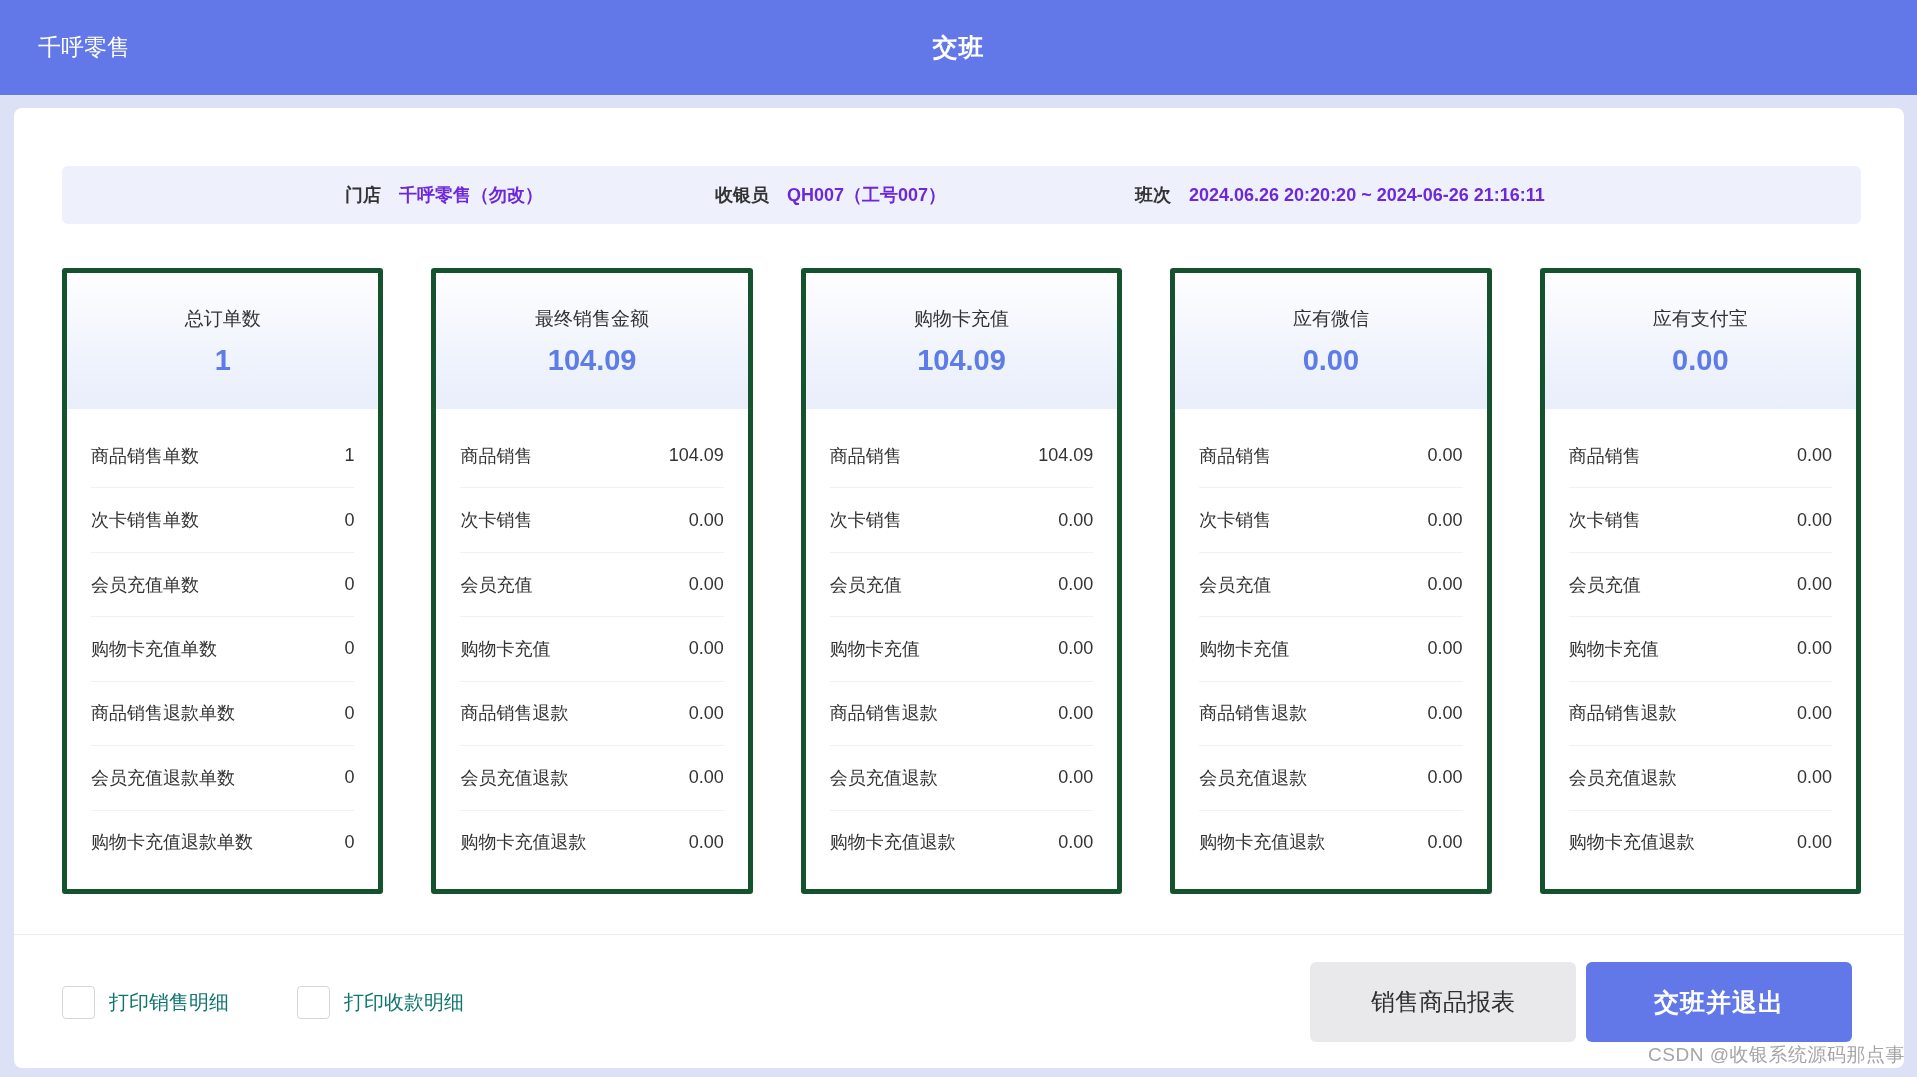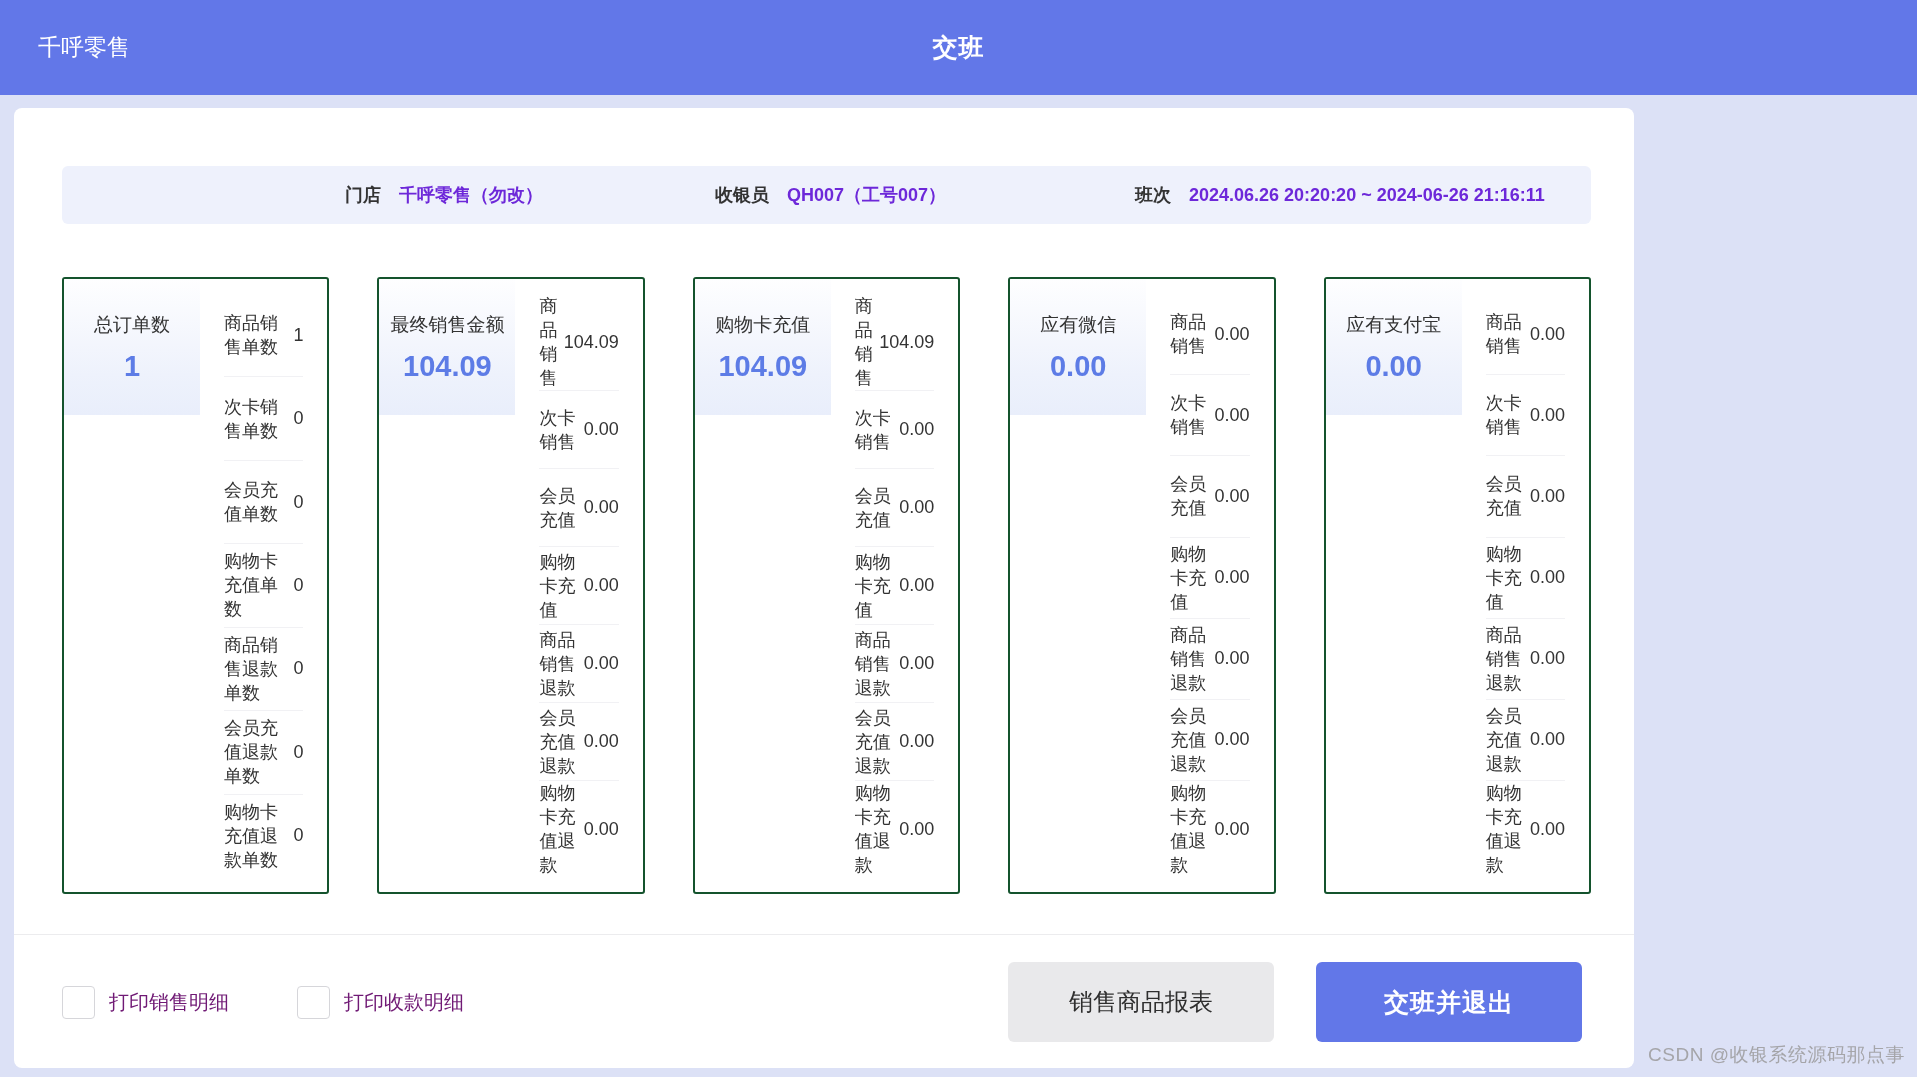--- a/index.html
+++ b/index.html
@@ -21,21 +21,21 @@
   .cancel-btn {
     position:absolute; left:38px; top:0; height:95px;
     display:flex; align-items:center;
     color:#fff; font-size:23px; cursor:pointer; background:none; border:none;
     font-family:inherit;
   }
   .topbar-title { color:#ffffff; font-size:25px; font-weight:bold; letter-spacing:1px; }
 
   
   .panel {
-    position:absolute; left:14px; top:108px; width:1620px; height:960px;
+    position:absolute; left:14px; top:108px; width:1890px; height:960px;
     background:#fff; border-radius:8px;
   }
 
   
   .infobar {
     position:absolute; left:48px; right:43px; top:58px; height:58px;
     background:var(--infobar-bg,#eef1fc); border-radius:6px;
   }
   .info-group { position:absolute; top:0; height:100%; display:flex; align-items:center; gap:18px; font-size:18px; }
   .info-group .info-label { font-weight:bold; color:#333; }
@@ -44,22 +44,22 @@
   .info-group.g2 { left:653px; }
   .info-group.g3 { left:1073px; }
 
   
   .cards-row {
     position:absolute; left:48px; right:43px; top:160px; height:626px;
     display:flex; gap:48px;
   }
   .card {
     flex:1 1 0; background:#fff;
-    border:2px solid #14532d; border-radius:3px;
-    display:flex; flex-direction:row; overflow:hidden;margin-top:9px;
+    border:5px solid #14532d; border-radius:3px;
+    display:flex; flex-direction:column; overflow:hidden;
   }
   .card-header {
     height:136px; flex:0 0 136px;
     background:linear-gradient(180deg, #fefeff 0%, #eef2fc 70%, #e9eefb 100%);
     display:flex; flex-direction:column; align-items:center; justify-content:center; gap:12px;
   }
   .card-title { font-size:19px; color:#333; }
   .card-value { font-size:29px; font-weight:bold; color:var(--value-blue,#5d7ce6); }
   .card-rows { flex:1; display:flex; flex-direction:column; padding:15px 24px; }
   .stat-row {
@@ -78,22 +78,22 @@
   .footer {
     position:absolute; left:48px; right:52px; top:854px; height:80px;
     display:flex; align-items:center;
   }
   .checkbox-group { display:flex; align-items:center; cursor:pointer; }
   .checkbox-group + .checkbox-group { margin-left:68px; }
   .checkbox-box {
     width:33px; height:33px; background:#fff;
     border:1px solid #d6d6da; border-radius:4px;
   }
-  .checkbox-label { margin-left:14px; font-size:20px; color:#701a75; }
-  .footer-buttons { margin-left:auto; display:flex; gap:42px; }
+  .checkbox-label { margin-left:14px; font-size:20px; color:#0f766e; }
+  .footer-buttons { margin-left:auto; display:flex; gap:10px; }
   .btn { border:none; border-radius:6px; cursor:pointer; font-family:inherit; }
   .btn-report {
     width:266px; height:80px; background:#e9e9eb; color:#2f2f2f; font-size:24px;
   }
   .btn-handover {
     width:266px; height:80px; background:var(--accent,#6277e8); color:#fff;
     font-size:25px; font-weight:bold; letter-spacing:1px;
   }
 
   

